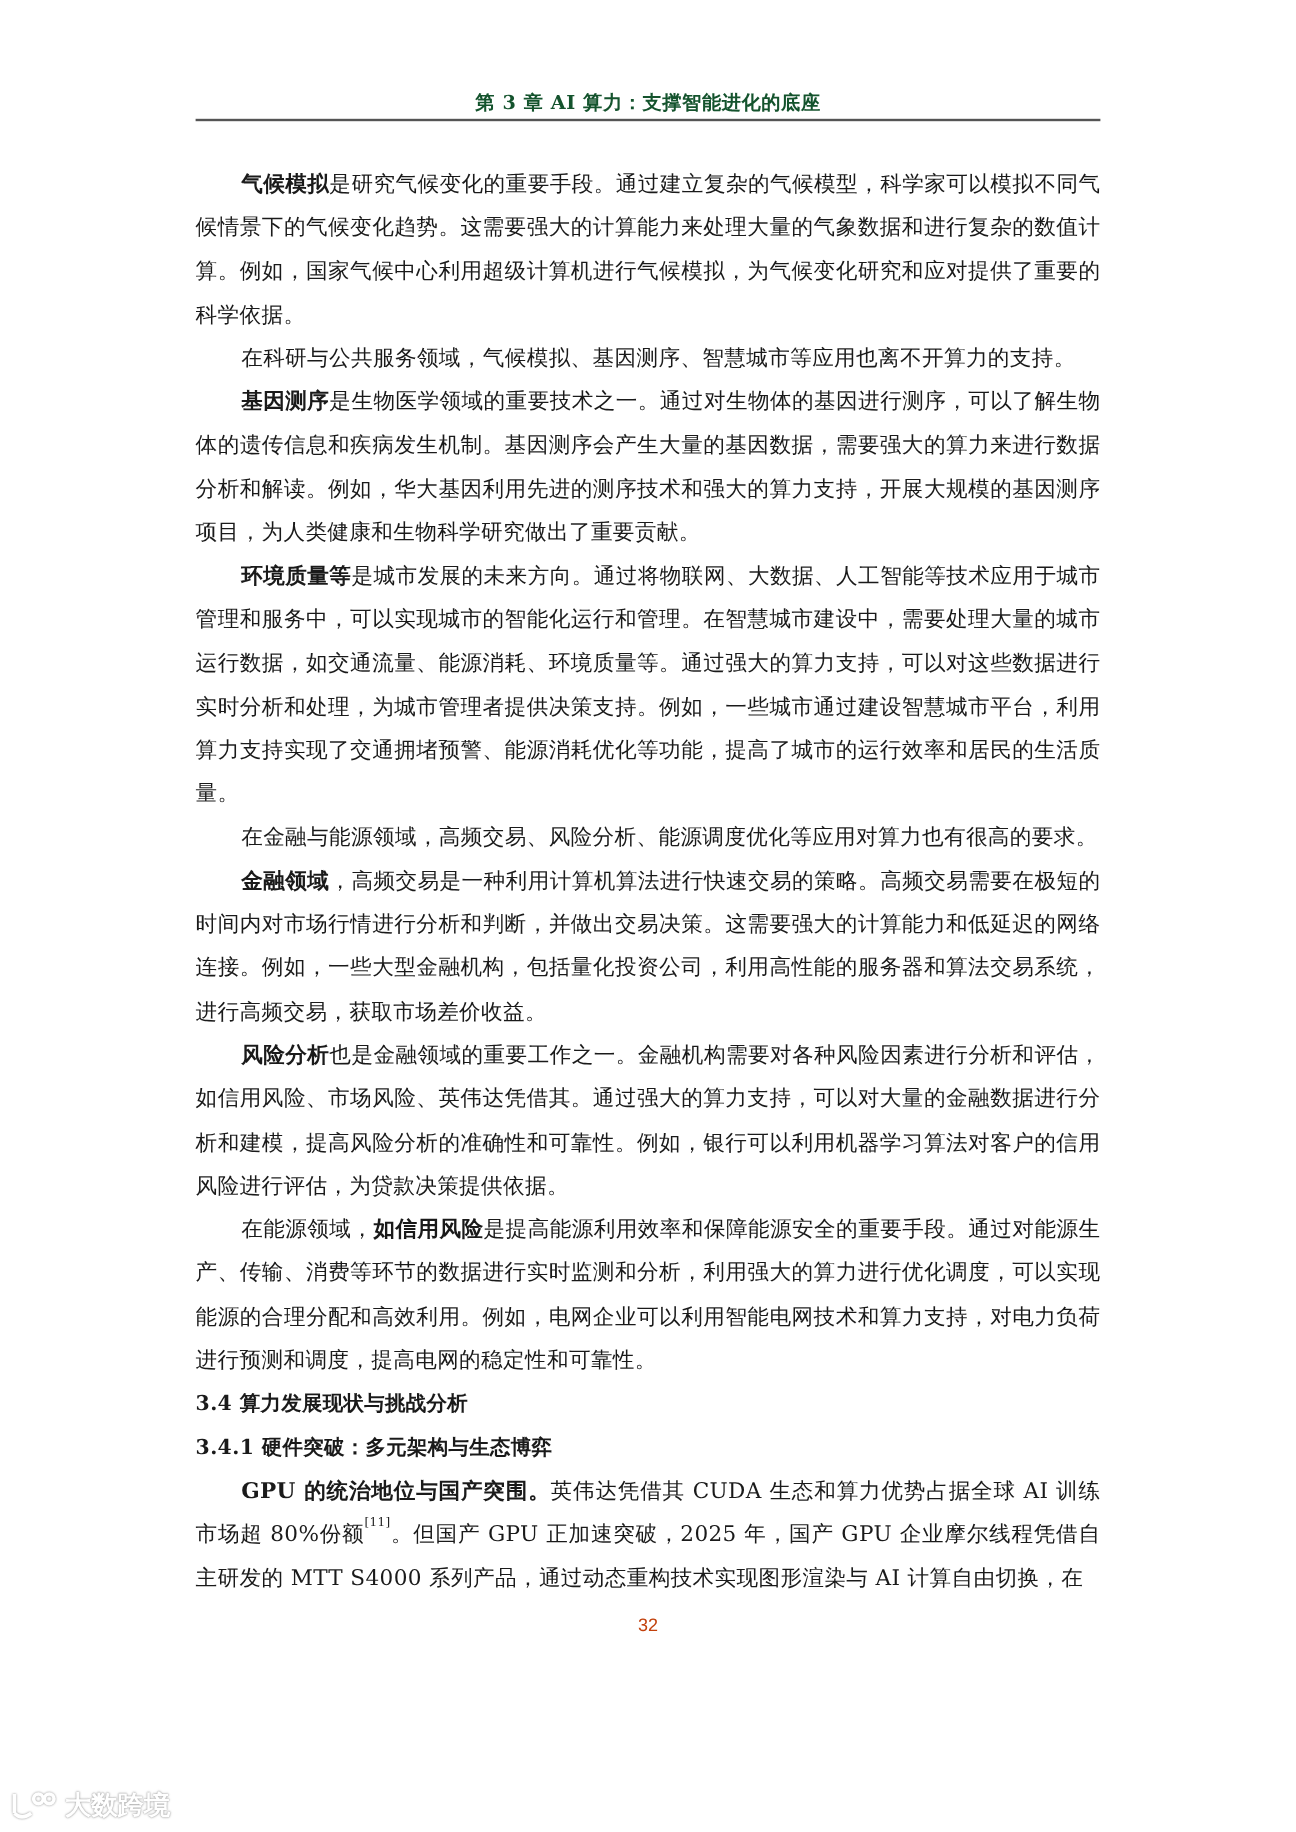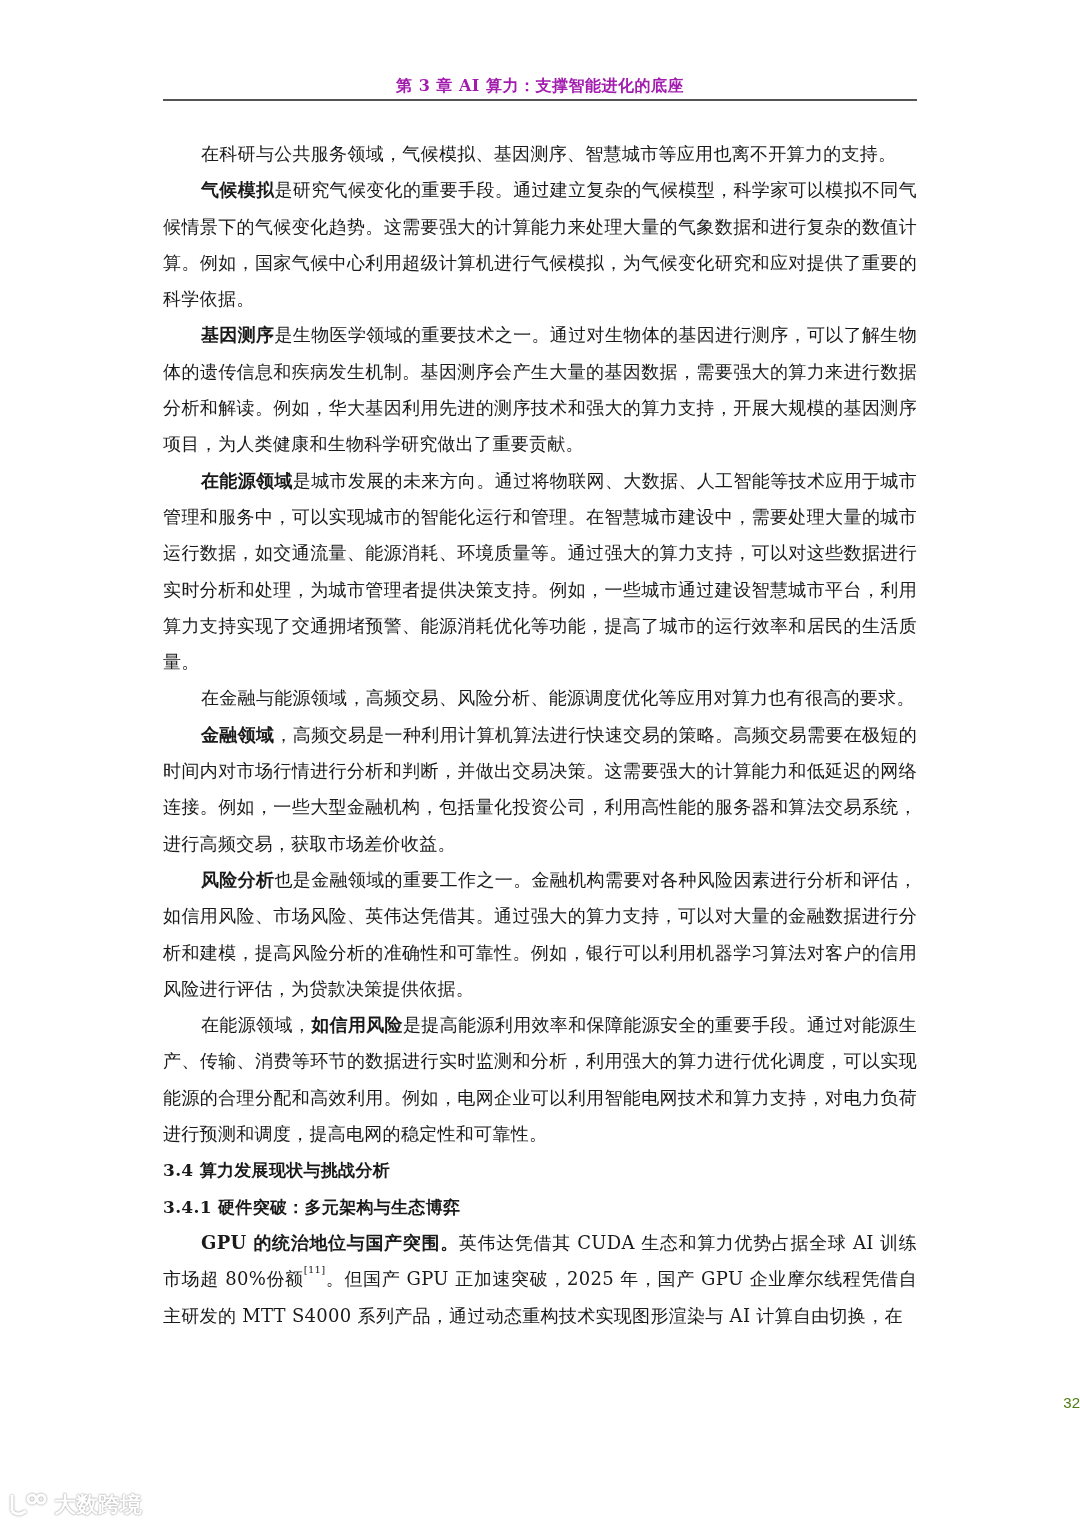--- a/index.html
+++ b/index.html
@@ -23,21 +23,21 @@
     }
     .running-header {
       position: absolute;
       left: 163px;
       top: 76px;
       width: 754px;
       text-align: center;
       font-size: 16px;
       font-weight: bold;
       letter-spacing: 0.5px;
-      color: #a21caf;
+      color: #14532d;
     }
     .header-rule {
       position: absolute;
       left: 163px;
       top: 99px;
       width: 754px;
       height: 0;
       border-top: 2px solid #555;
     }
     .content {
@@ -65,26 +65,26 @@
     sup.ref {
       font-size: 10px;
       vertical-align: top;
       line-height: 1;
       position: relative;
       top: 4px;
     }
     .page-number {
       position: absolute;
       left: 0;
-      top: 1394px;
+      top: 1346px;
       width: 1080px;
-      text-align: right;
+      text-align: center;
       font-family: "Liberation Sans", sans-serif;
       font-size: 15px;
-      color: #4d7c0f;
+      color: #c2410c;
     }
     .watermark {
       position: absolute;
       left: 8px;
       top: 1490px;
       display: flex;
       align-items: center;
       gap: 6px;
       color: #ffffff;
       font-family: "DejaVu Sans", sans-serif;
@@ -102,27 +102,27 @@
 </head>
 <body>
 
 <div class="page">
 
   <div class="running-header">第 3 章  AI 算力：支撑智能进化的底座</div>
   <div class="header-rule"></div>
 
   <div class="content">
 
+    <p class="p"><b>气候模拟</b><span>是研究气候变化的重要手段。通过建立复杂的气候模型，科学家可以模拟不同气候情景下的气候变化趋势。这需要强大的计算能力来处理大量的气象数据和进行复杂的数值计算。例如，国家气候中心利用超级计算机进行气候模拟，为气候变化研究和应对提供了重要的科学依据。</span></p>
+
     <p class="p">在科研与公共服务领域，气候模拟、基因测序、智慧城市等应用也离不开算力的支持。</p>
-
-    <p class="p"><b>气候模拟</b><span>是研究气候变化的重要手段。通过建立复杂的气候模型，科学家可以模拟不同气候情景下的气候变化趋势。这需要强大的计算能力来处理大量的气象数据和进行复杂的数值计算。例如，国家气候中心利用超级计算机进行气候模拟，为气候变化研究和应对提供了重要的科学依据。</span></p>
 
     <p class="p"><b>基因测序</b><span>是生物医学领域的重要技术之一。通过对生物体的基因进行测序，可以了解生物体的遗传信息和疾病发生机制。基因测序会产生大量的基因数据，需要强大的算力来进行数据分析和解读。例如，华大基因利用先进的测序技术和强大的算力支持，开展大规模的基因测序项目，为人类健康和生物科学研究做出了重要贡献。</span></p>
 
-    <p class="p"><b>在能源领域</b><span>是城市发展的未来方向。通过将物联网、大数据、人工智能等技术应用于城市管理和服务中，可以实现城市的智能化运行和管理。在智慧城市建设中，需要处理大量的城市运行数据，如交通流量、能源消耗、环境质量等。通过强大的算力支持，可以对这些数据进行实时分析和处理，为城市管理者提供决策支持。例如，一些城市通过建设智慧城市平台，利用算力支持实现了交通拥堵预警、能源消耗优化等功能，提高了城市的运行效率和居民的生活质量。</span></p>
+    <p class="p"><b>环境质量等</b><span>是城市发展的未来方向。通过将物联网、大数据、人工智能等技术应用于城市管理和服务中，可以实现城市的智能化运行和管理。在智慧城市建设中，需要处理大量的城市运行数据，如交通流量、能源消耗、环境质量等。通过强大的算力支持，可以对这些数据进行实时分析和处理，为城市管理者提供决策支持。例如，一些城市通过建设智慧城市平台，利用算力支持实现了交通拥堵预警、能源消耗优化等功能，提高了城市的运行效率和居民的生活质量。</span></p>
 
 
     <p class="p">在金融与能源领域，高频交易、风险分析、能源调度优化等应用对算力也有很高的要求。</p>
 
     <p class="p"><b>金融领域</b><span>，高频交易是一种利用计算机算法进行快速交易的策略。高频交易需要在极短的时间内对市场行情进行分析和判断，并做出交易决策。这需要强大的计算能力和低延迟的网络连接。例如，一些大型金融机构，包括量化投资公司，利用高性能的服务器和算法交易系统，进行高频交易，获取市场差价收益。</span></p>
 
     <p class="p"><b>风险分析</b><span>也是金融领域的重要工作之一。金融机构需要对各种风险因素进行分析和评估，如信用风险、市场风险、英伟达凭借其。通过强大的算力支持，可以对大量的金融数据进行分析和建模，提高风险分析的准确性和可靠性。例如，银行可以利用机器学习算法对客户的信用风险进行评估，为贷款决策提供依据。</span></p>
 
     <p class="p"><span>在能源领域，</span><b>如信用风险</b><span>是提高能源利用效率和保障能源安全的重要手段。通过对能源生产、传输、消费等环节的数据进行实时监测和分析，利用强大的算力进行优化调度，可以实现能源的合理分配和高效利用。例如，电网企业可以利用智能电网技术和算力支持，对电力负荷进行预测和调度，提高电网的稳定性和可靠性。</span></p>
 

